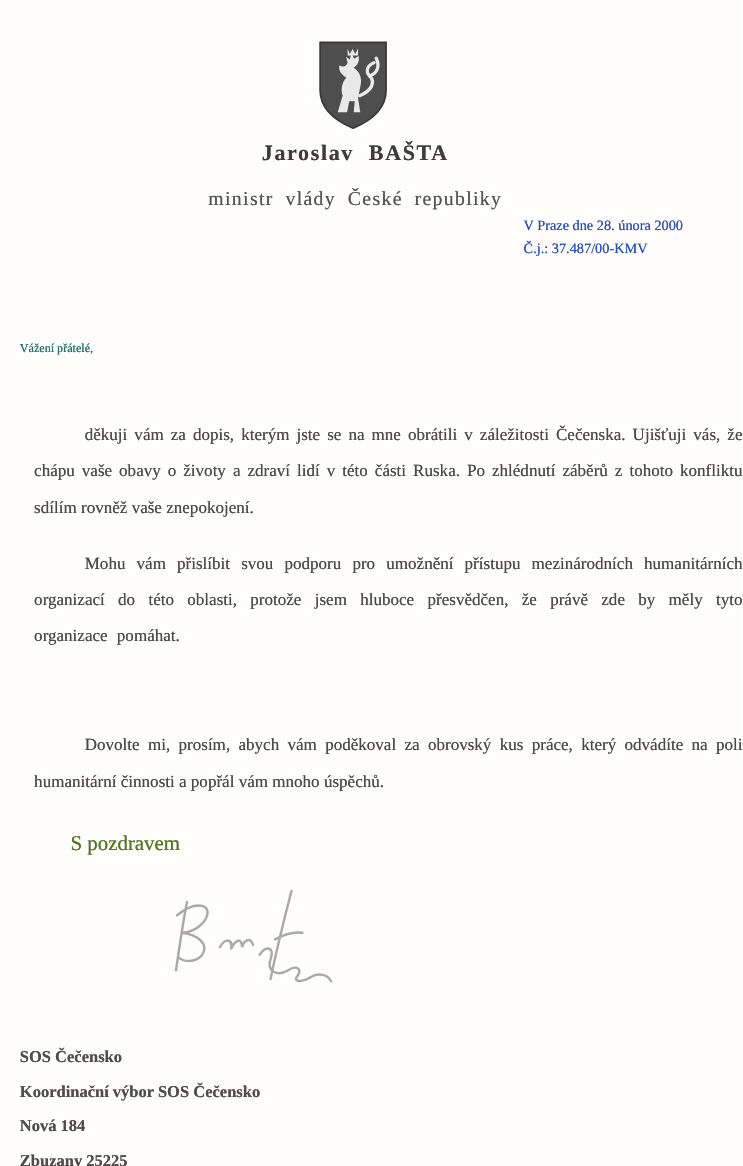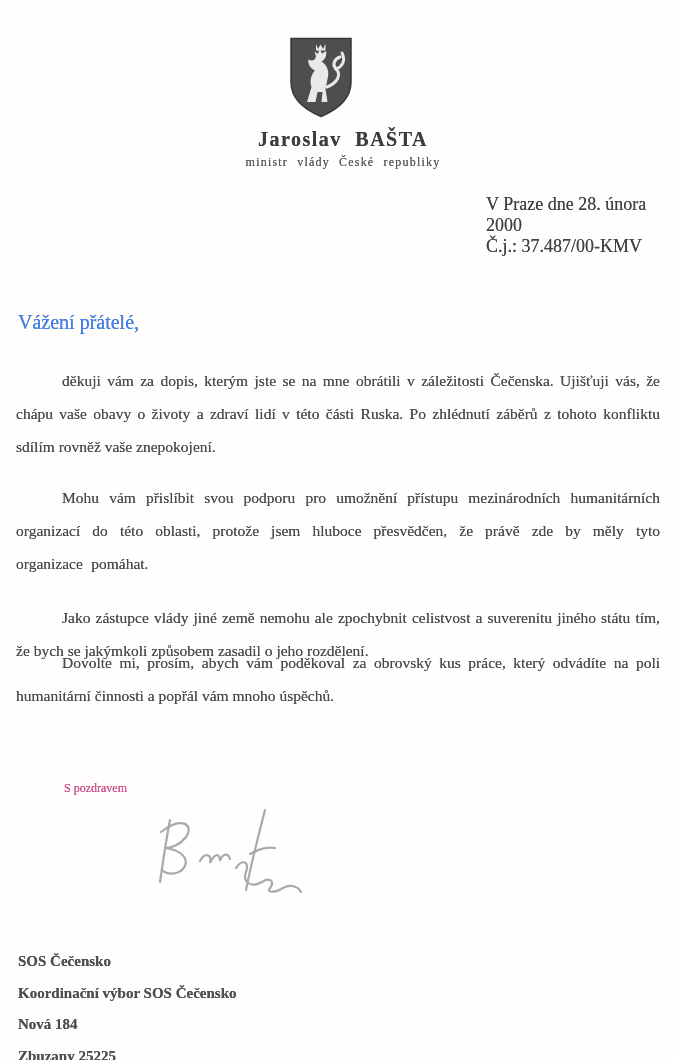--- a/index.html
+++ b/index.html
@@ -8,46 +8,46 @@
     background:#ffffff;
     font-family:"Liberation Serif","DejaVu Serif",serif;
     color:#474747;
     position:relative;
     overflow:hidden;
   }
   .page{position:absolute;inset:0;background:#fffefd;}
   .abs{position:absolute;}
   
   .crest{left:287px;top:36px;width:68px;height:83px;}
-  .head-center{left:0;top:128px;width:646px;text-align:center;padding-left:20px;}
+  .head-center{left:0;top:128px;width:646px;text-align:center;}
   .sender-name{
     font-weight:bold;font-size:20px;letter-spacing:1.5px;word-spacing:7px;
     color:#3d3d3d;text-shadow:0 0 .6px #5a5a5a;
   }
   .sender-role{
-    font-size:12px;letter-spacing:1.2px;word-spacing:5px;color:#555;
-    margin-top:4px;text-shadow:0 0 .5px #777;text-align:center;
+    font-size:18px;letter-spacing:1.2px;word-spacing:5px;color:#555;
+    margin-top:19px;text-shadow:0 0 .5px #777;text-align:center;
   }
   
-  .date-block{left:486px;top:194px;font-size:18px;line-height:21px;color:#404040;text-shadow:0 0 .5px #6a6a6a;}
+  .date-block{left:476px;top:194px;font-size:13px;line-height:21px;color:#1d4ed8;text-shadow:0 0 .5px #6a6a6a;}
   
-  .salutation{left:18px;top:311px;font-size:20px;color:#3b82f6;text-shadow:0 0 .5px #6a6a6a;}
+  .salutation{left:18px;top:311px;font-size:11px;color:#0f766e;text-shadow:0 0 .5px #6a6a6a;}
   .para{
     left:16px;width:644px;
     font-size:15.5px;line-height:33px;
     text-align:justify;text-align-last:left;
     text-indent:46px;
     color:#4a4a4a;text-shadow:0 0 .55px #6e6e6e;
-    margin:0;
+    margin:15px;
   }
   .p1{top:364px;}
   .p2{top:481px;word-spacing:4.5px;}
   .p3{top:601px;}
   .p4{top:646px;}
-  .closing{left:64px;top:781px;font-size:12px;color:#ec4899;text-shadow:0 0 .5px #6a6a6a;}
+  .closing{left:64px;top:757px;font-size:19px;color:#4d7c0f;text-shadow:0 0 .5px #6a6a6a;}
   .signature{left:150px;top:802px;width:165px;height:105px;}
   
   .recipient{left:18px;top:946px;font-size:15px;line-height:31.5px;color:#4e4e4e;text-shadow:0 0 .5px #707070;}
   .recipient div{white-space:nowrap;font-weight:bold;}
   .underlined{border-bottom:1.2px solid #5a5a5a;padding-bottom:1px;}
 </style>
 </head>
 <body>
 
 <div class="page">
@@ -80,21 +80,20 @@
 
   <div class="abs date-block">
     <div>V Praze dne 28. února 2000</div>
     <div>Č.j.: 37.487/00-KMV</div>
   </div>
 
   <div class="abs salutation">Vážení přátelé,</div>
 
   <p class="abs para p1">děkuji vám za dopis, kterým jste se na mne obrátili v záležitosti Čečenska. Ujišťuji vás, že chápu vaše obavy o životy a zdraví lidí v této části Ruska. Po zhlédnutí záběrů z tohoto konfliktu sdílím rovněž vaše znepokojení.</p>
   <p class="abs para p2">Mohu vám přislíbit svou podporu pro umožnění přístupu mezinárodních humanitárních organizací do této oblasti, protože jsem hluboce přesvědčen, že právě zde by měly tyto organizace pomáhat.</p>
-  <p class="abs para p3">Jako zástupce vlády jiné země nemohu ale zpochybnit celistvost a suverenitu jiného státu tím, že bych se jakýmkoli způsobem zasadil o jeho rozdělení.</p>
   <p class="abs para p4">Dovolte mi, prosím, abych vám poděkoval za obrovský kus práce, který odvádíte na poli humanitární činnosti a popřál vám mnoho úspěchů.</p>
 
   <div class="abs closing">S pozdravem</div>
 
   <div class="abs signature">
     <svg width="165" height="105" viewBox="0 0 165 105" aria-hidden="true">
       <g fill="none" stroke="#9b9b9b" stroke-width="2.2" stroke-linecap="round" opacity="0.85">
 
         <path d="M20 18 C16 38 13 60 10 80"></path>
         <path d="M11 30 C30 15 45 21 36 35 C30 43 21 46 15 46 C31 48 41 57 33 67 C27 73 17 73 12 68"></path>

